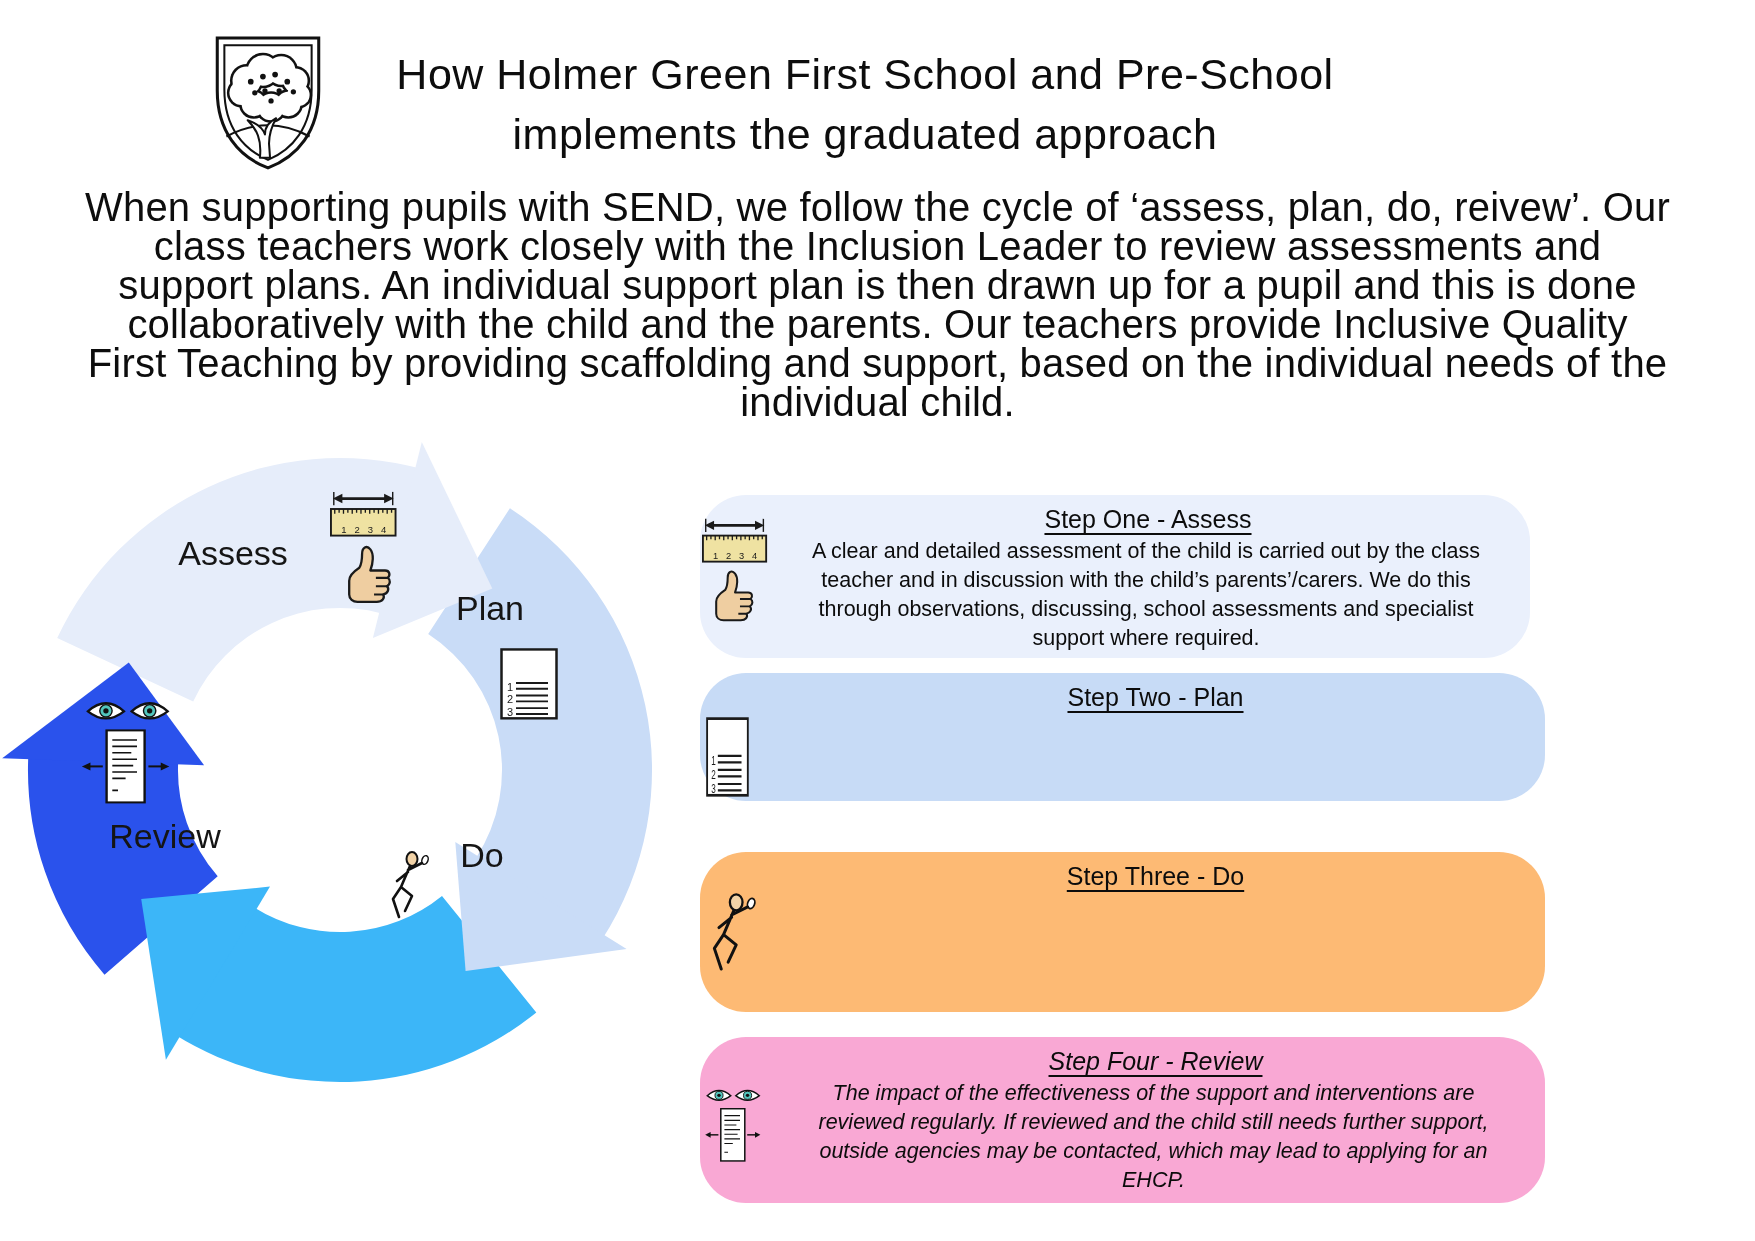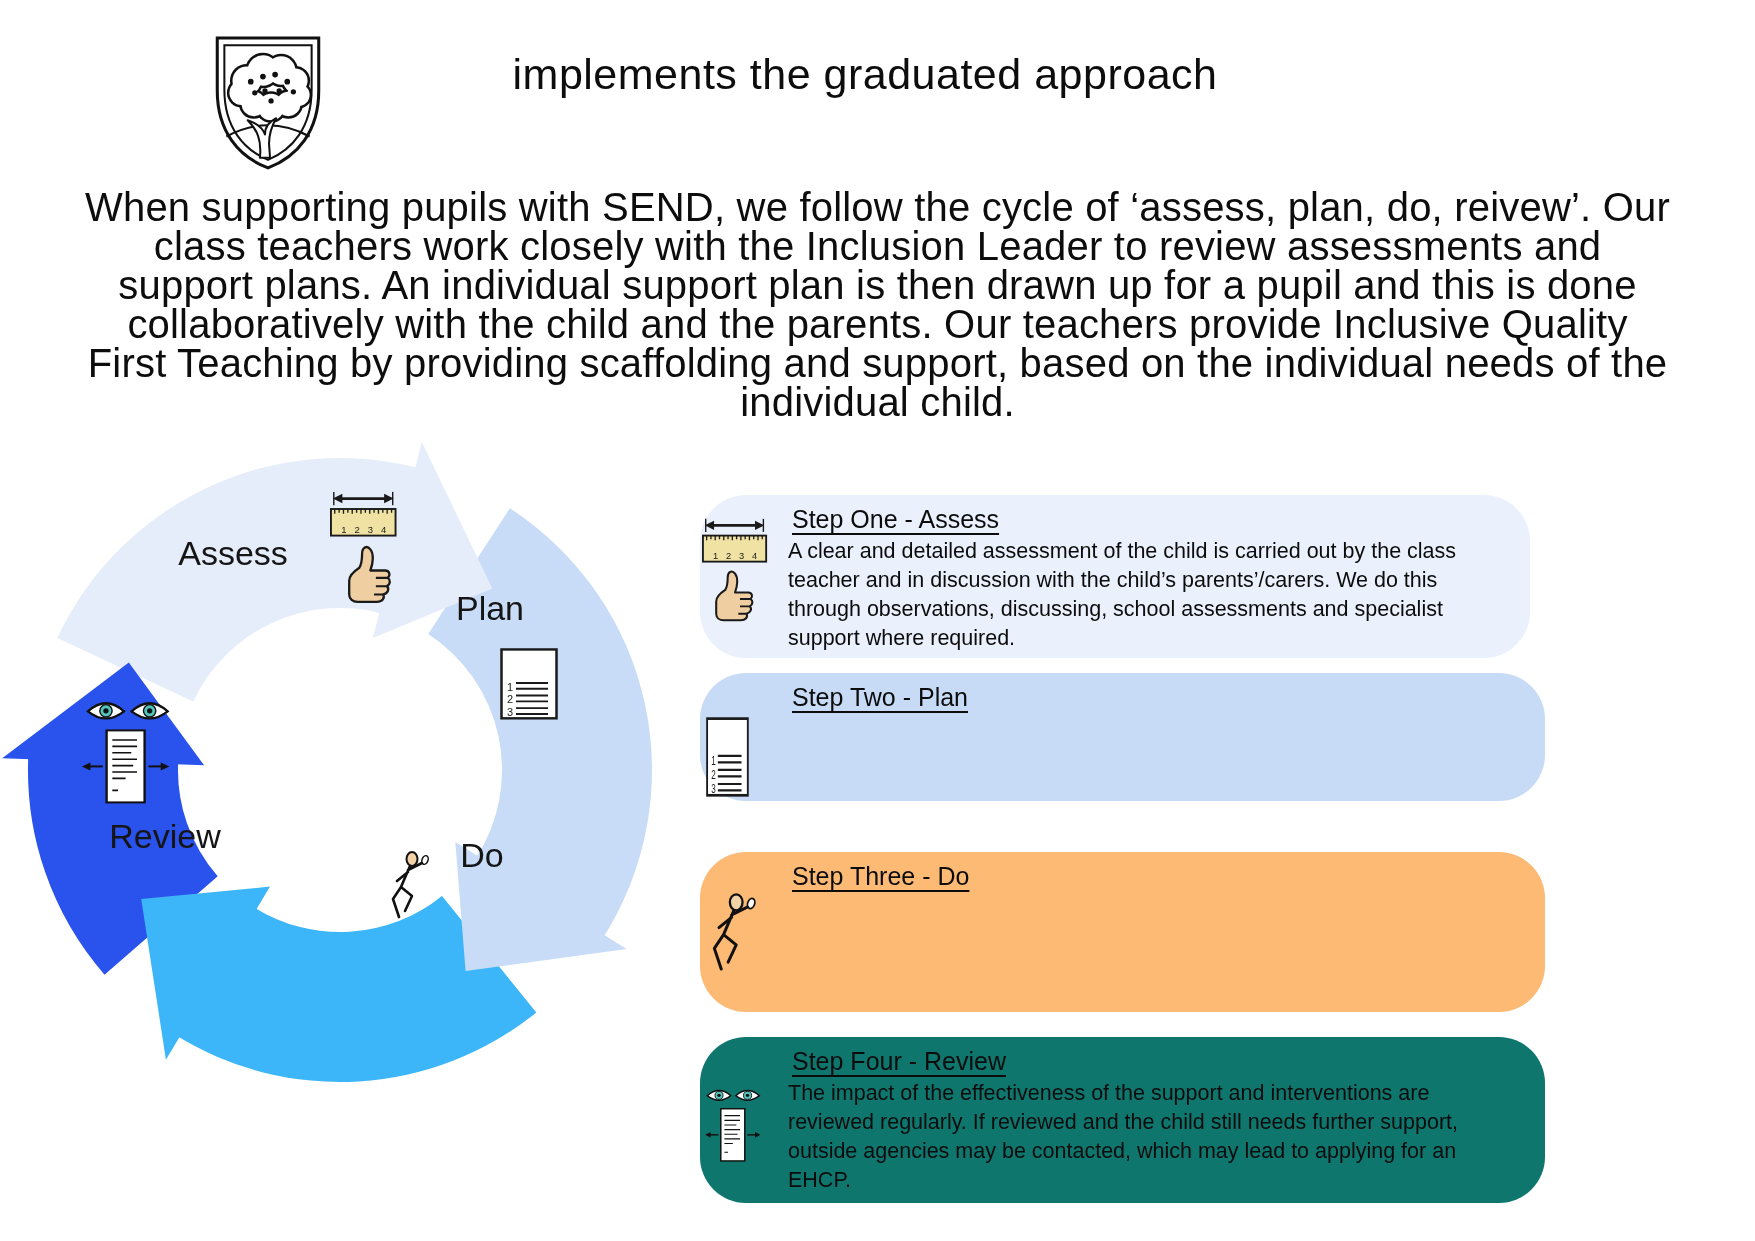--- a/index.html
+++ b/index.html
@@ -3,21 +3,21 @@
 <meta charset="utf-8">
 <style>
   html,body{margin:0;padding:0;}
   body{width:1755px;height:1241px;background:#ffffff;font-family:"Liberation Sans",sans-serif;color:#111;overflow:hidden;}
   .page{position:absolute;left:0;top:0;width:1755px;height:1241px;background:#fff;}
   .logo{position:absolute;left:212px;top:34px;width:112px;height:138px;}
   .title{position:absolute;left:300px;top:44px;width:1130px;text-align:center;font-size:43px;line-height:60px;letter-spacing:.5px;color:#0d0d0d;}
   .intro{position:absolute;left:85px;top:188px;width:1585px;text-align:center;font-size:40px;line-height:39px;letter-spacing:.2px;color:#0d0d0d;}
   .cycle-wrap{position:absolute;left:0px;top:390px;width:680px;height:760px;}
   .cycle-label{font-size:34px;fill:#151515;}
-  .step{position:absolute;left:700px;border-radius:46px;box-sizing:border-box;padding:8px 26px 8px 88px;}
+  .step{position:absolute;left:700px;border-radius:46px;box-sizing:border-box;padding:8px 26px 8px 88px;text-align:center;}
   .step.s1{top:495px;width:830px;height:163px;}
   .step.s2{top:673px;width:845px;height:128px;}
   .step.s3{top:852px;width:845px;height:160px;}
   .step.s4{top:1037px;width:845px;height:166px;}
   .step h3{margin:2px 0 3px 4px;font-size:25px;font-weight:normal;text-decoration:underline;text-decoration-thickness:2px;text-underline-offset:5px;color:#0c0c0c;}
   .step p{margin:0;font-size:21.5px;line-height:29px;color:#0c0c0c;}
   .step .icon-col{position:absolute;pointer-events:none;}
   .hidden-defs{position:absolute;width:0;height:0;overflow:hidden;}
 </style>
 </head>
@@ -113,20 +113,21 @@
           <circle cx="66" cy="56" r="2.6"></circle>
         <circle cx="52" cy="56" r="2.6"></circle>
           <circle cx="42" cy="58" r="2.6"></circle>
           <circle cx="58" cy="66" r="2.6"></circle>
       </g>
     </g>
     <path d="M47,122 C49,104 44,94 35,85 C44,88 50,93 52,99 C52,91 56,87 63,83 C58,92 56,100 56,108 L57,122 Z" fill="#fff" stroke="#111" stroke-width="2" stroke-linejoin="round"></path>
   </svg>
 
   <div class="title">
+    <div>How Holmer Green First School and Pre-School</div>
     <div>implements the graduated approach</div>
   </div>
 
   <div class="intro">When supporting pupils with SEND, we follow the cycle of ‘assess, plan, do, reivew’. Our class teachers work closely with the Inclusion Leader to review assessments and support plans. An individual support plan is then drawn up for a pupil and this is done collaboratively with the child and the parents. Our teachers provide Inclusive Quality First Teaching by providing scaffolding and support, based on the individual needs of the individual child.</div>
 
   <svg class="cycle-wrap" viewBox="0 0 680 760">
 
     <path d="M57.2,248.1 A312,312 0 0 1 420.7,78.6 L381.9,223.5 A162,162 0 0 0 193.2,311.5 Z" style="fill: rgb(230, 237, 250);"></path>
     <path d="M509.9,118.3 A312,312 0 0 1 601.7,549.9 L475.9,468.2 A162,162 0 0 0 428.2,244.1 Z" style="fill: rgb(201, 220, 247);"></path>
     <path d="M536.3,622.5 A312,312 0 0 1 174.7,644.6 L254.2,517.4 A162,162 0 0 0 442.0,505.9 Z" style="fill: rgb(60, 182, 248);"></path>
@@ -186,21 +187,21 @@
 
   <div class="step s3" style="background-color: #fdba74;">
     <svg class="icon-col" style="left:4px;top:40px;" width="62" height="84" viewBox="0 0 62 84">
       <g>
           <use href="#ic-runner" transform="scale(1.15)"></use>
         </g>
     </svg>
     <h3>Step Three - Do</h3>
   </div>
 
-  <div class="step s4" style="background-color: #0f766e;">
+  <div class="step s4" style="background-color: #f9a8d4; font-style: italic;">
     <svg class="icon-col" style="left:4px;top:48px;" width="62" height="84" viewBox="0 0 62 84">
       <g>
           <use href="#ic-eyes" transform="translate(2,2) scale(0.62)"></use>
         </g>
       <g>
           <use href="#ic-revdoc" transform="translate(0,22) scale(0.6,0.58)"></use>
         </g>
     </svg>
     <h3>Step Four - Review</h3>
     <p>The impact of the effectiveness of the support and interventions are reviewed regularly. If reviewed and the child still needs further support, outside agencies may be contacted, which may lead to applying for an EHCP.</p>

